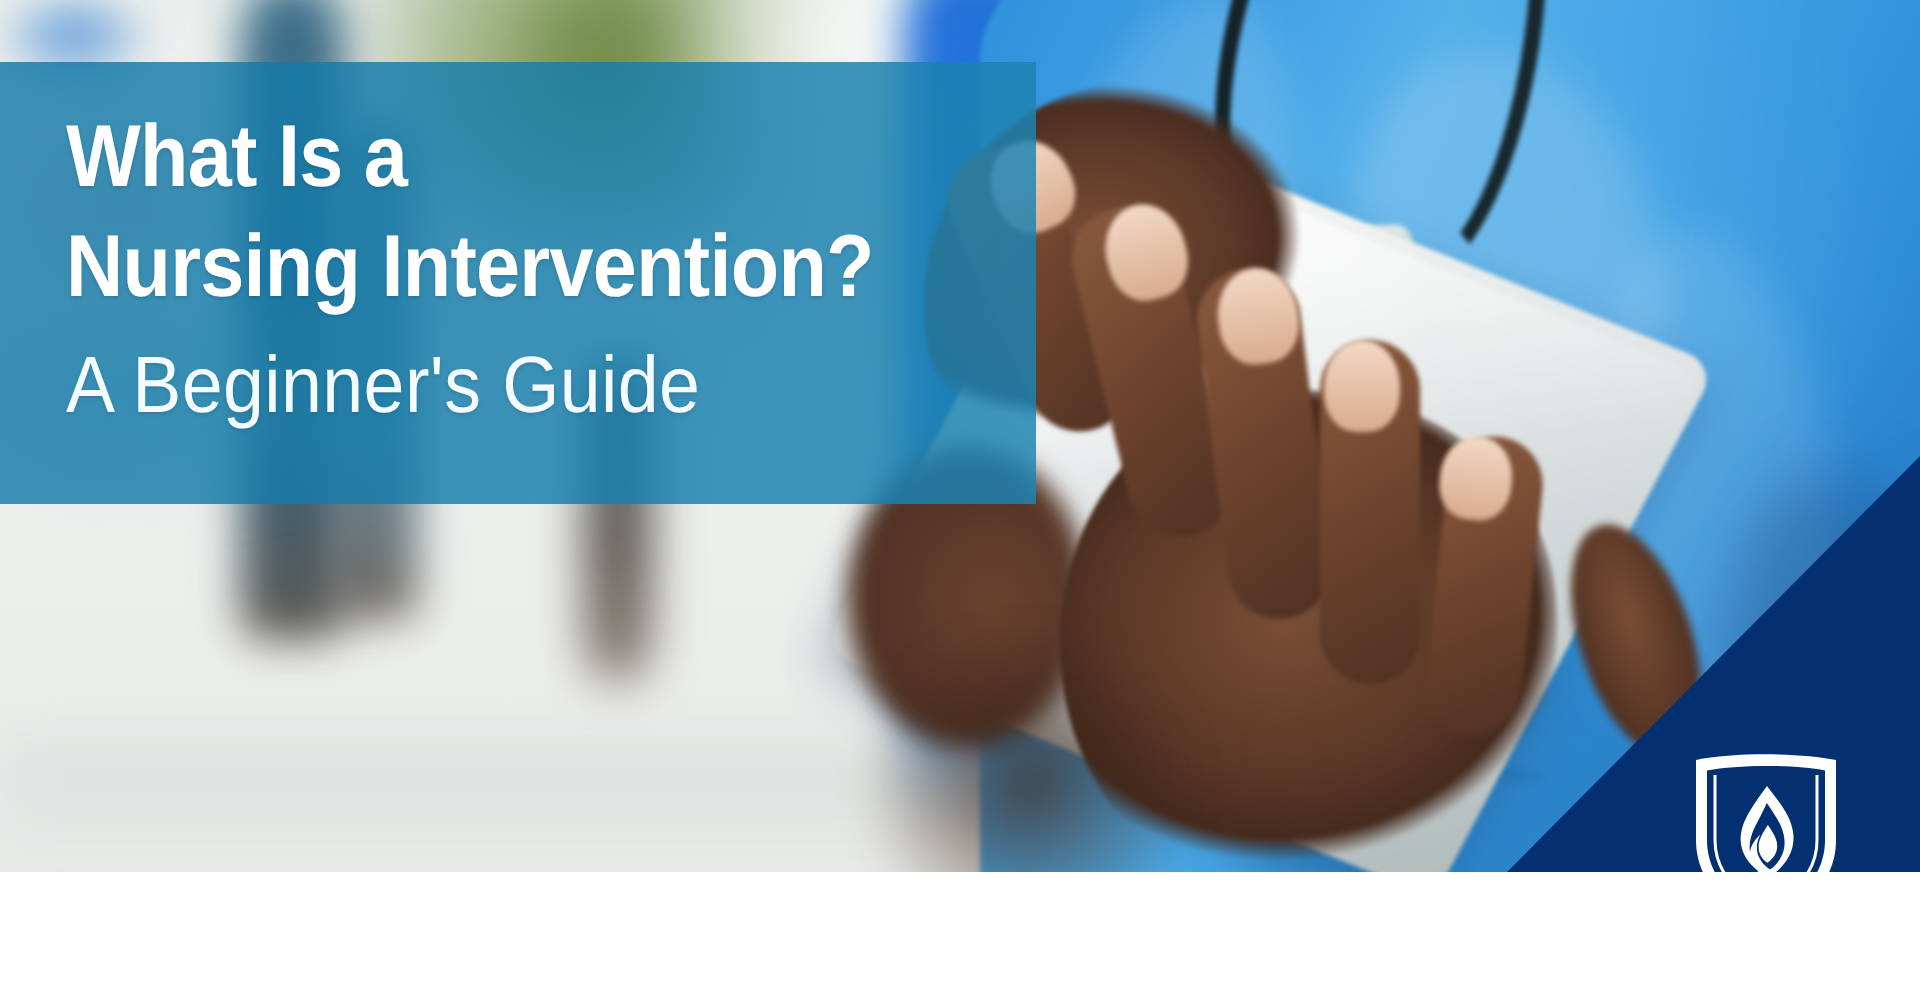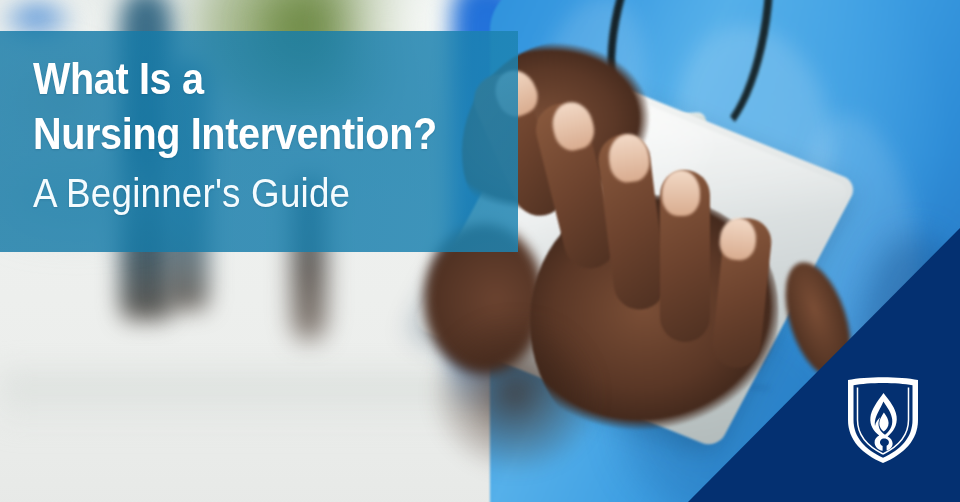--- a/index.html
+++ b/index.html
@@ -5,21 +5,21 @@
 <style>
   html, body {
     margin: 0;
     padding: 0;
     background: #ffffff;
   }
 
   #banner {
     position: relative;
     width: 960px;
-    height: 502px;
+    height: 436px;
     overflow: hidden;
     font-family: "Liberation Sans", sans-serif;
     background: #e9ebe9;
   }
 
   
   .photo-layer {
     position: absolute;
     inset: 0;
     overflow: hidden;

